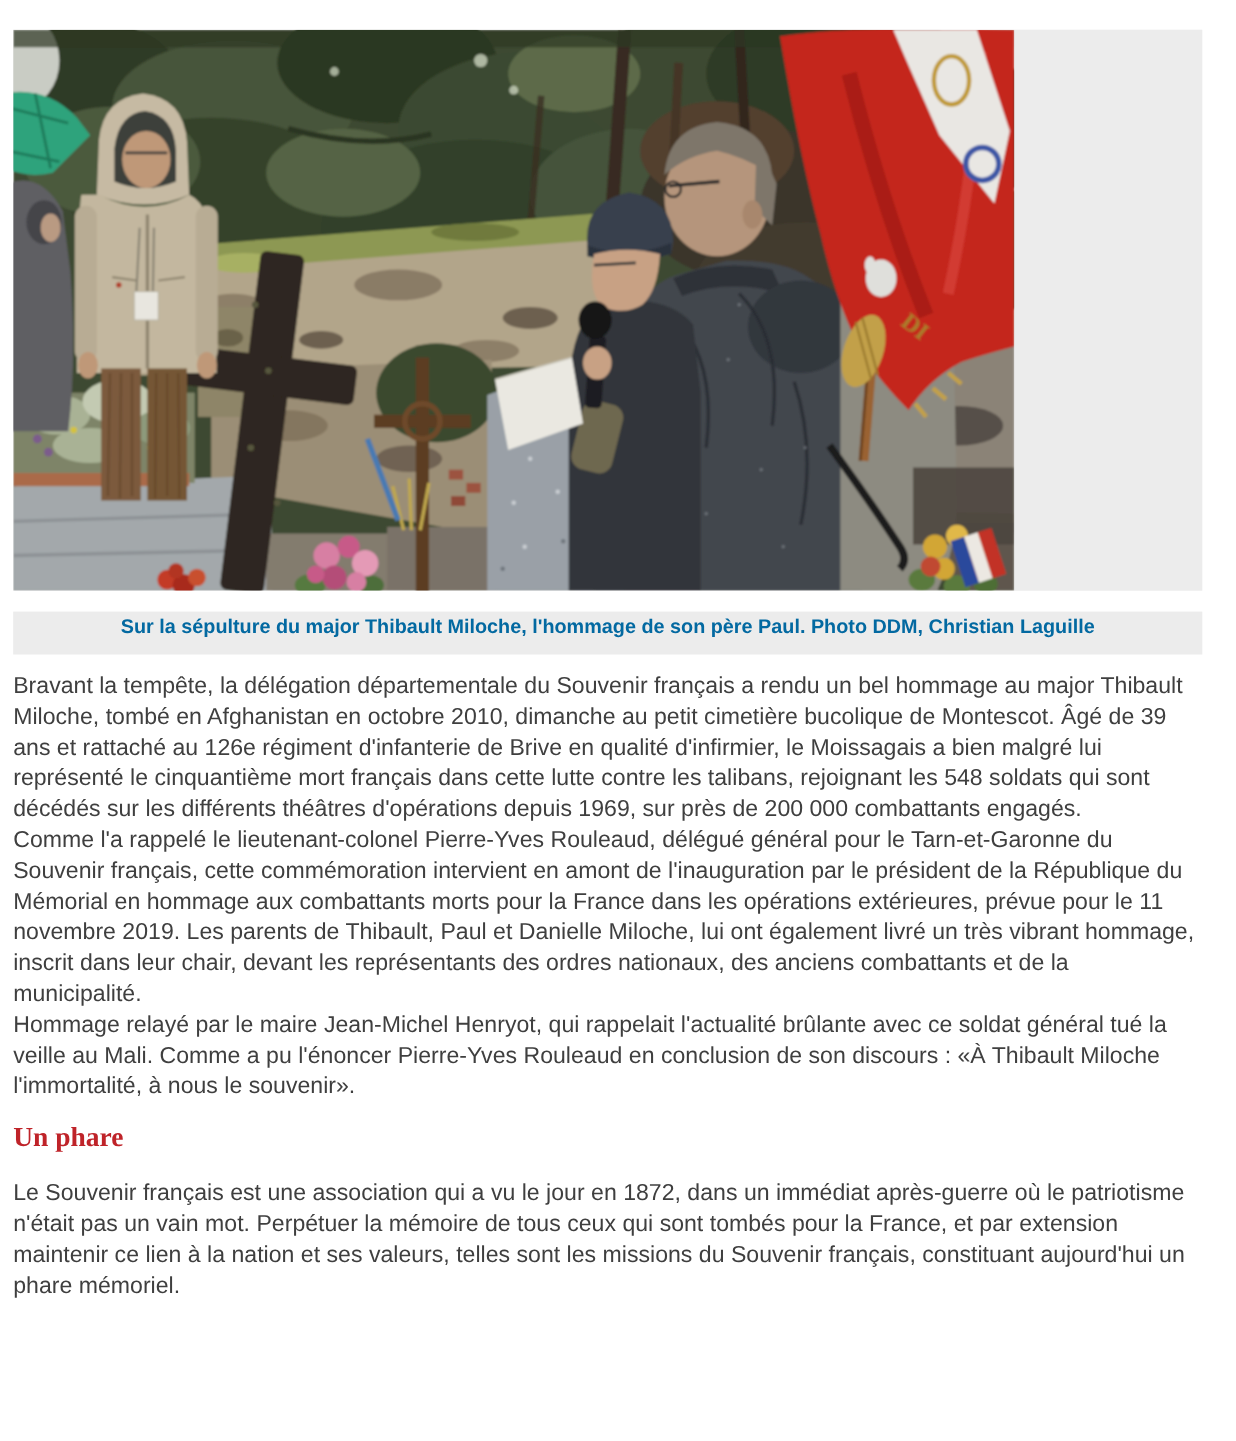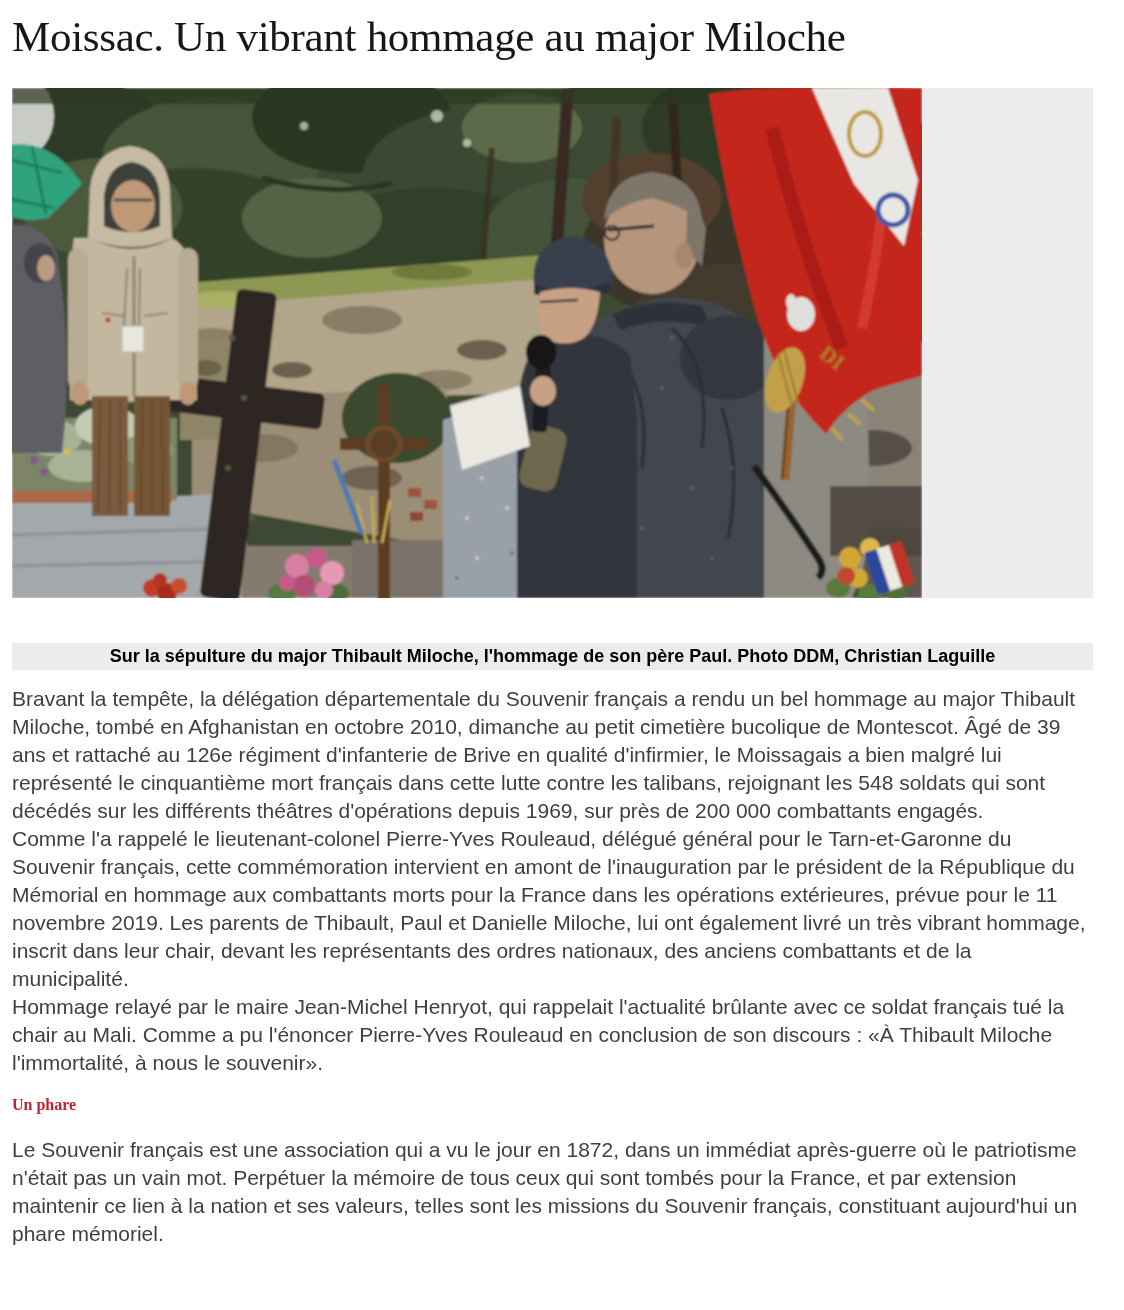--- a/index.html
+++ b/index.html
@@ -20,29 +20,29 @@
   .photo-box {
     margin-top: 27px;
     width: 1081px;
     height: 510px;
     background: #ececec;
     overflow: hidden;
   }
   .photo-box svg { display: block; }
 
   figcaption.photo-caption {
-    margin-top: 45px;
+    margin-top: 19px;
     width: 1081px;
-    height: 27px;
+    height: 39px;
     line-height: 27px;
     background: #ececec;
     text-align: center;
     font-size: 18px;
     font-weight: 700;
-    color: #000000;
+    color: #0369a1;
   }
 
   .published {
     margin-top: 19px;
     font-size: 18px;
     font-weight: 700;
     color: #2c2c2e;
     line-height: 24px;
   }
 
@@ -50,31 +50,30 @@
     margin: 0;
     font-size: 21px;
     line-height: 28px;
     color: #3f3f3f;
   }
   p.body.first { margin-top: 15px; }
 
   h2.subheading {
     font-family: "Liberation Serif", serif;
     font-weight: 700;
-    font-size: 16px;
+    font-size: 25px;
     color: #bf2329;
     margin: 19px 0 22px 0;
   }
 </style>
 </head>
 <body>
 
 <div class="page">
 
-  <h1 class="title">Moissac. Un vibrant hommage au major Miloche</h1>
 
   <figure>
     <div class="photo-box">
 
       <svg viewBox="0 0 910 510" width="910" height="510" role="img">
         <defs>
           <filter id="soft" x="-2%" y="-2%" width="104%" height="104%">
               <feGaussianBlur stdDeviation="0.8"></feGaussianBlur>
             </filter>
         </defs>
@@ -344,19 +343,19 @@
           </g>
         </g>
       </svg>
     </div>
     <figcaption class="photo-caption">Sur la sépulture du major Thibault Miloche, l'hommage de son père Paul. Photo DDM, Christian Laguille</figcaption>
   </figure>
 
 
   <p class="body first">Bravant la tempête, la délégation départementale du Souvenir français a rendu un bel hommage au major Thibault Miloche, tombé en Afghanistan en octobre 2010, dimanche au petit cimetière bucolique de Montescot. Âgé de 39 ans et rattaché au 126e régiment d'infanterie de Brive en qualité d'infirmier, le Moissagais a bien malgré lui représenté le cinquantième mort français dans cette lutte contre les talibans, rejoignant les 548 soldats qui sont décédés sur les différents théâtres d'opérations depuis 1969, sur près de 200 000 combattants engagés.</p>
   <p class="body">Comme l'a rappelé le lieutenant-colonel Pierre-Yves Rouleaud, délégué général pour le Tarn-et-Garonne du Souvenir français, cette commémoration intervient en amont de l'inauguration par le président de la République du Mémorial en hommage aux combattants morts pour la France dans les opérations extérieures, prévue pour le 11 novembre 2019. Les parents de Thibault, Paul et Danielle Miloche, lui ont également livré un très vibrant hommage, inscrit dans leur chair, devant les représentants des ordres nationaux, des anciens combattants et de la municipalité.</p>
-  <p class="body">Hommage relayé par le maire Jean-Michel Henryot, qui rappelait l'actualité brûlante avec ce soldat français tué la chair au Mali. Comme a pu l'énoncer Pierre-Yves Rouleaud en conclusion de son discours : «À Thibault Miloche l'immortalité, à nous le souvenir».</p>
+  <p class="body">Hommage relayé par le maire Jean-Michel Henryot, qui rappelait l'actualité brûlante avec ce soldat général tué la veille au Mali. Comme a pu l'énoncer Pierre-Yves Rouleaud en conclusion de son discours : «À Thibault Miloche l'immortalité, à nous le souvenir».</p>
 
   <h2 class="subheading">Un phare</h2>
 
   <p class="body">Le Souvenir français est une association qui a vu le jour en 1872, dans un immédiat après-guerre où le patriotisme n'était pas un vain mot. Perpétuer la mémoire de tous ceux qui sont tombés pour la France, et par extension maintenir ce lien à la nation et ses valeurs, telles sont les missions du Souvenir français, constituant aujourd'hui un phare mémoriel.</p>
 
 </div>
 
 </body></html>

